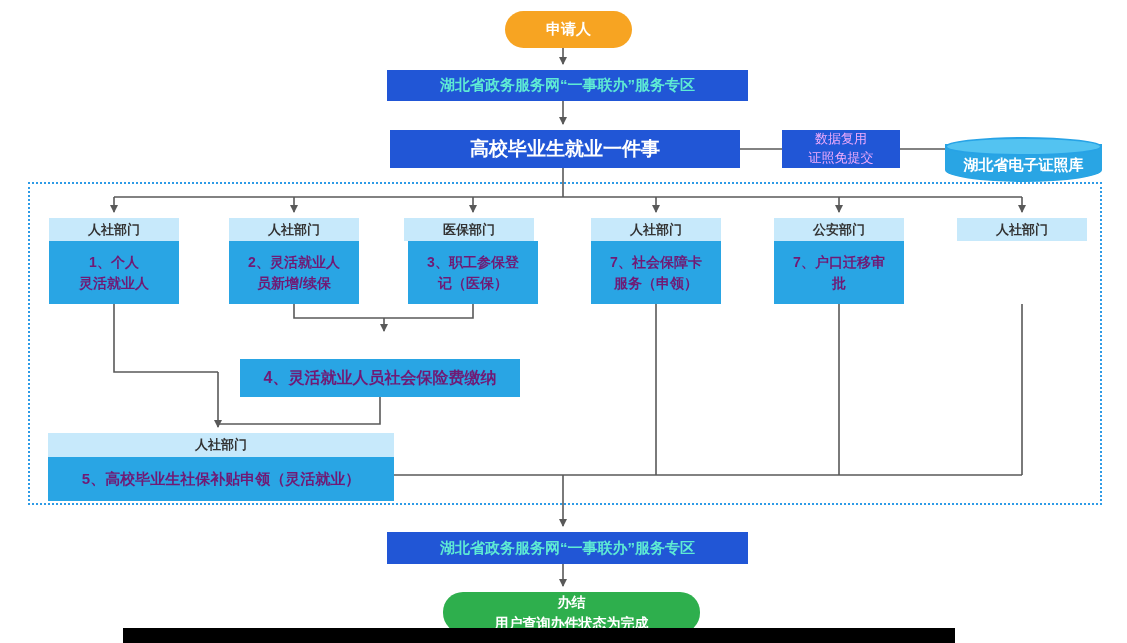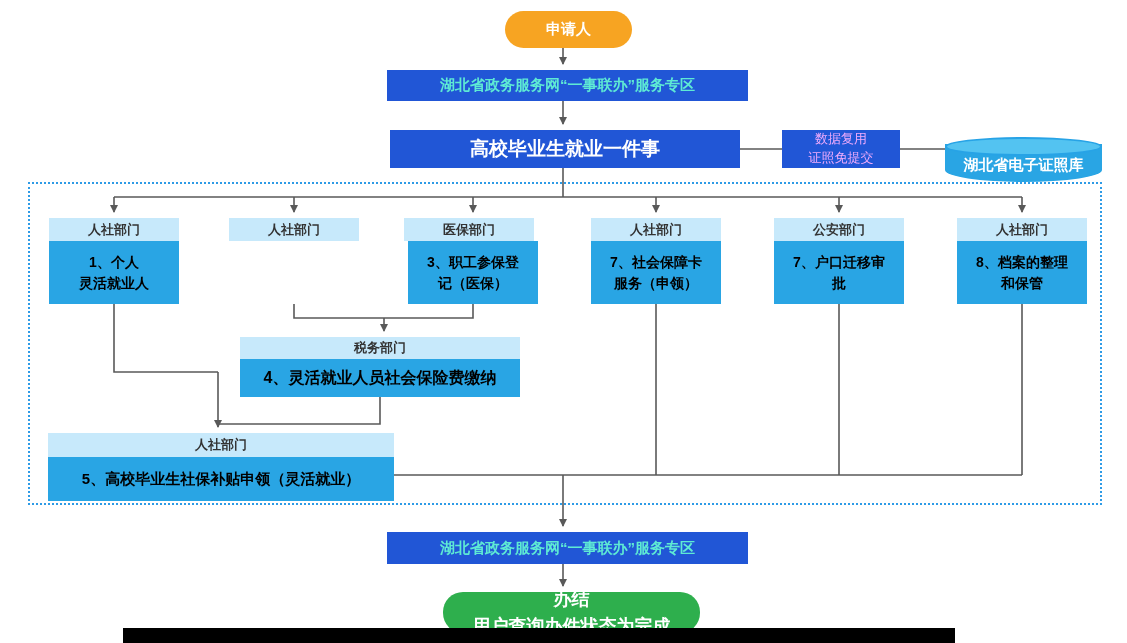--- a/index.html
+++ b/index.html
@@ -24,29 +24,29 @@
   .portal-top{left:387px;top:70px;width:361px;height:31px;}
   .portal-bottom{left:387px;top:532px;width:361px;height:32px;}
   .intake{left:390px;top:130px;width:350px;height:38px;background:var(--blue-dark);color:#fff;font-weight:bold;font-size:19px;line-height:1.45;}
   .reuse{left:782px;top:130px;width:118px;height:38px;background:var(--blue-dark);color:#f0abfc;font-weight:normal;font-size:13px;line-height:1.45;}
   .cylinder{left:945px;top:123px;width:157px;height:45px;margin-top:14px;}
   .cyl-body{position:absolute;left:0;right:0;top:7px;bottom:0;background:var(--blue-mid);border-radius:0 0 50% 50%/0 0 12px 12px;}
   .cyl-top{position:absolute;left:0;right:0;top:0;height:15px;background:var(--cyl-top);border:2px solid #27A3E6;border-radius:50%;}
   .cyl-label{position:absolute;left:0;right:0;top:12px;bottom:0;display:flex;align-items:center;justify-content:center;color:#fff;font-weight:bold;font-size:15px;}
   .boundary{left:28px;top:182px;width:1074px;height:323px;border:2px dotted var(--dotted);}
   .dept{background:var(--blue-light);color:var(--ink);font-weight:600;font-size:13px;}
-  .body{background:var(--blue-mid);color:#000000;font-weight:bold;font-size:14px;line-height:1.45;}
+  .body{background:var(--blue-mid);color:#701a75;font-weight:bold;font-size:14px;line-height:1.45;}
   .colbox{width:130px;}
   .col-h{top:218px;height:23px;}
   .col-b{top:241px;height:63px;}
   .tax-h{left:240px;top:337px;width:280px;height:22px;}
   .tax-b{left:240px;top:359px;width:280px;height:38px;font-size:16px;}
   .sub5-h{left:48px;top:433px;width:346px;height:24px;}
   .sub5-b{left:48px;top:457px;width:346px;height:44px;font-size:15px;}
-  .end{left:443px;top:592px;width:257px;height:41px;background:var(--green);border-radius:20px;color:#fff;font-weight:bold;font-size:18px;line-height:1.5;}
+  .end{left:443px;top:592px;width:257px;height:41px;background:var(--green);border-radius:20px;color:#fff;font-weight:bold;font-size:14px;line-height:1.5;}
   .footer-bar{left:123px;top:628px;width:832px;height:15px;background:#000000;}
   svg.wires{position:absolute;left:0;top:0;width:1127px;height:643px;pointer-events:none;}
 </style>
 </head>
 <body>
 
 <div class="stage">
 
   <svg class="wires" viewBox="0 0 1127 643" xmlns="http://www.w3.org/2000/svg">
     <defs>
@@ -102,46 +102,45 @@
 
   <div class="abs boundary"></div>
 
   <div class="abs center dept colbox col-h" style="left:49px">人社部门</div>
   <div class="abs center body colbox col-b" style="left:49px">
     <div>1、个人</div>
     <div>灵活就业人</div>
   </div>
 
   <div class="abs center dept colbox col-h" style="left:229px">人社部门</div>
+  <div class="abs center body colbox col-b" style="left:229px">
+    <div>2、灵活就业人</div>
+    <div>员新增/续保</div>
+  </div>
 
   <div class="abs center dept colbox col-h" style="left:404px">医保部门</div>
   <div class="abs center body colbox col-b" style="left:408px">
     <div>3、职工参保登</div>
     <div>记（医保）</div>
   </div>
 
   <div class="abs center dept colbox col-h" style="left:591px">人社部门</div>
   <div class="abs center body colbox col-b" style="left:591px">
     <div>7、社会保障卡</div>
     <div>服务（申领）</div>
   </div>
 
   <div class="abs center dept colbox col-h" style="left:774px">公安部门</div>
   <div class="abs center body colbox col-b" style="left:774px">
     <div>7、户口迁移审</div>
     <div>批</div>
   </div>
 
   <div class="abs center dept colbox col-h" style="left:957px">人社部门</div>
-  <div class="abs center body colbox col-b" style="left:957px">
-    <div>8、档案的整理</div>
-    <div>和保管</div>
-  </div>
 
-  <div class="abs center dept tax-h">税务部门</div>
   <div class="abs center body tax-b">4、灵活就业人员社会保险费缴纳</div>
 
   <div class="abs center dept sub5-h">人社部门</div>
   <div class="abs center body sub5-b">5、高校毕业生社保补贴申领（灵活就业）</div>
 
   <div class="abs center portal portal-bottom">湖北省政务服务网“一事联办”服务专区</div>
 
   <div class="abs center end">
     <div>办结</div>
     <div>用户查询办件状态为完成</div>

